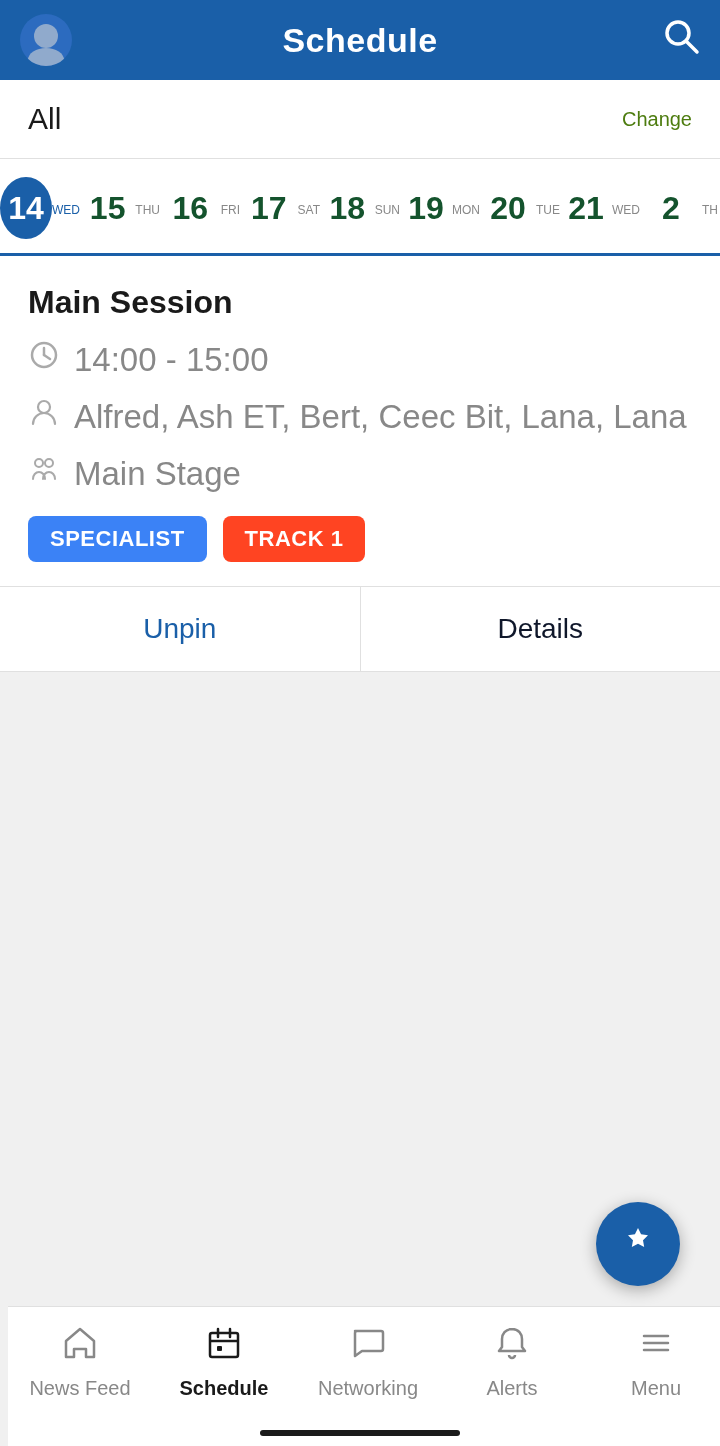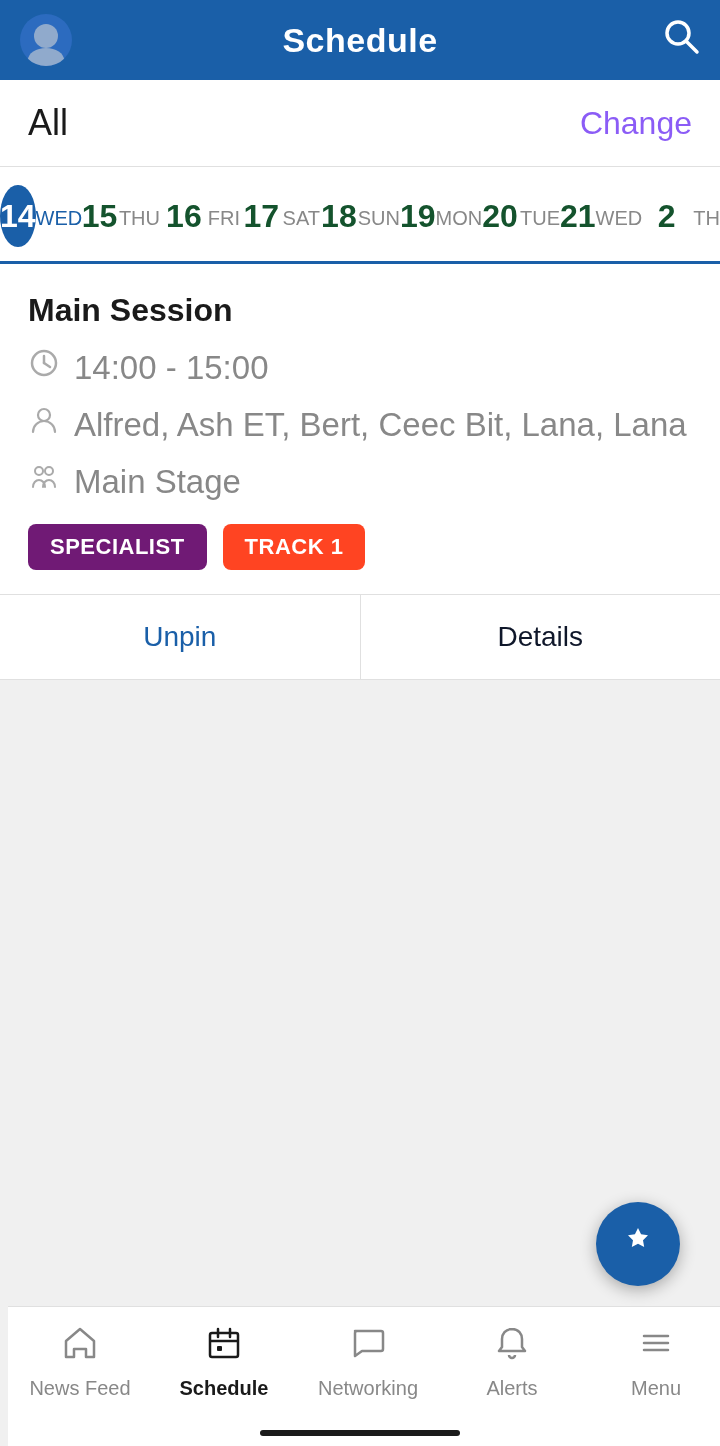--- a/index.html
+++ b/index.html
@@ -53,27 +53,27 @@
     
     .filter-bar {
       background: white;
       padding: 22px 28px;
       display: flex;
       align-items: center;
       justify-content: space-between;
       border-bottom: 1px solid #e0e0e0;
     }
     .filter-all {
-      font-size: 36px;
+      font-size: 30px;
       color: #1a1a1a;
       font-weight: 400;
     }
     .filter-change {
-      font-size: 32px;
-      color: #8b5cf6;
+      font-size: 20px;
+      color: #4d7c0f;
       font-weight: 400;
       cursor: pointer;
     }
 
     
     .calendar-strip {
       background: white;
       padding: 18px 0 0 0;
       display: flex;
       align-items: center;
@@ -102,21 +102,21 @@
       font-size: 32px;
       font-weight: 600;
       color: #14532d;
       width: 62px;
       height: 62px;
       display: flex;
       align-items: center;
       justify-content: center;
     }
     .cal-label {
-      font-size: 20px;
+      font-size: 12px;
       color: #888;
       margin-top: 4px;
       font-weight: 400;
     }
     .cal-day.active .cal-label {
       color: #1a5fa8;
     }
 
     
     .session-card {
@@ -160,21 +160,21 @@
     }
     .tag {
       padding: 10px 22px;
       border-radius: 8px;
       font-size: 22px;
       font-weight: 700;
       color: white;
       letter-spacing: 0.5px;
     }
     .tag-specialist {
-      background: #701a75;
+      background: #3b82f6;
       text-align: right;
     }
     .tag-track1 {
       background: #ff4422;
     }
 
     
     .action-row {
       background: white;
       display: flex;

